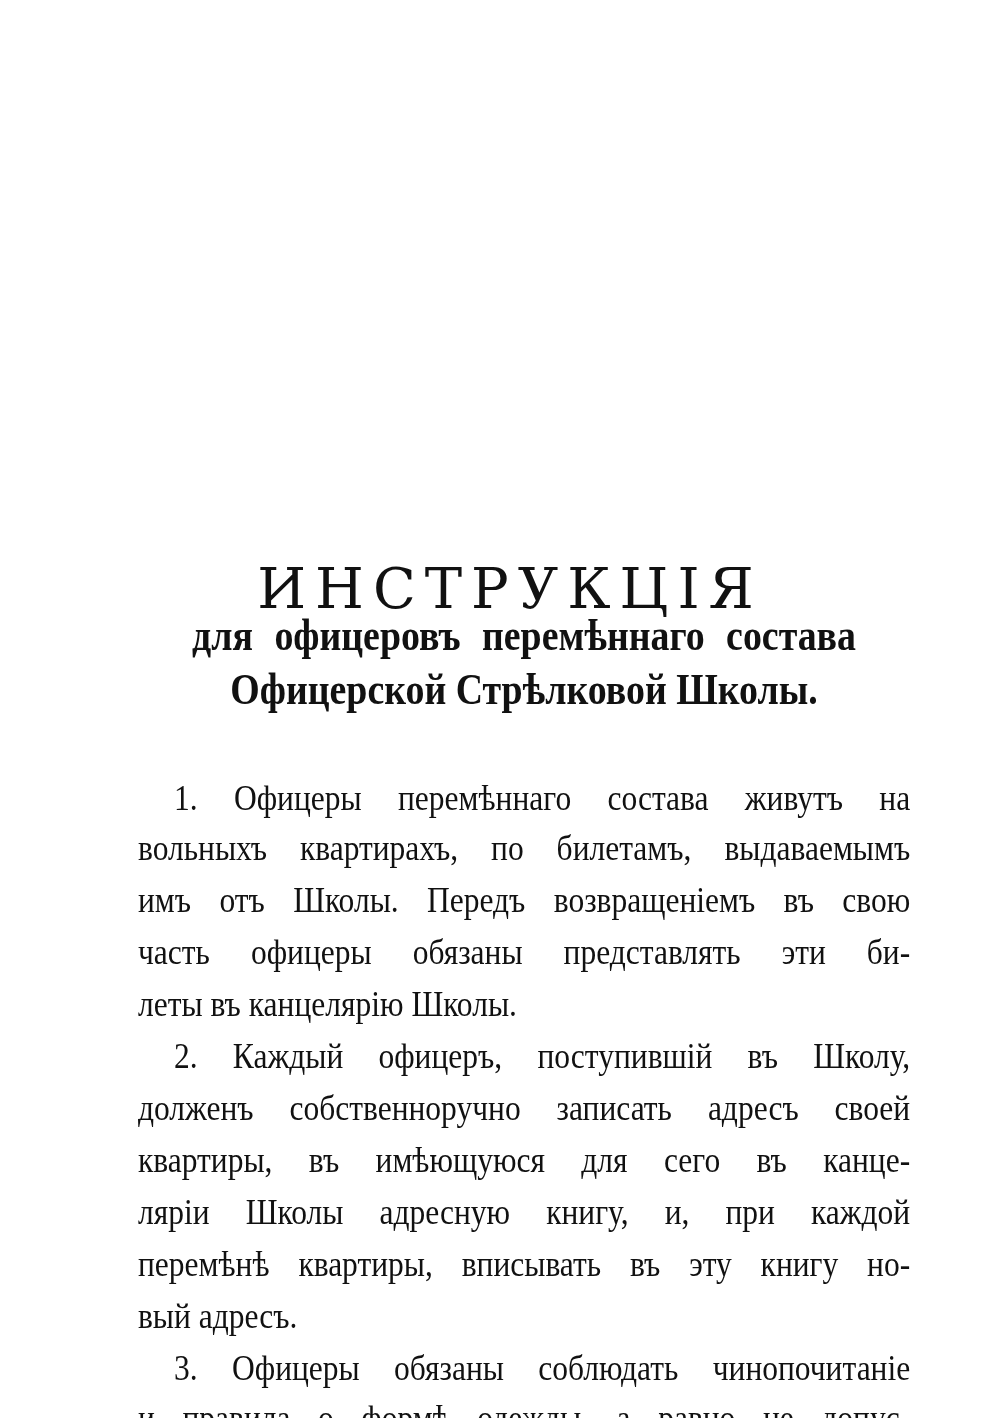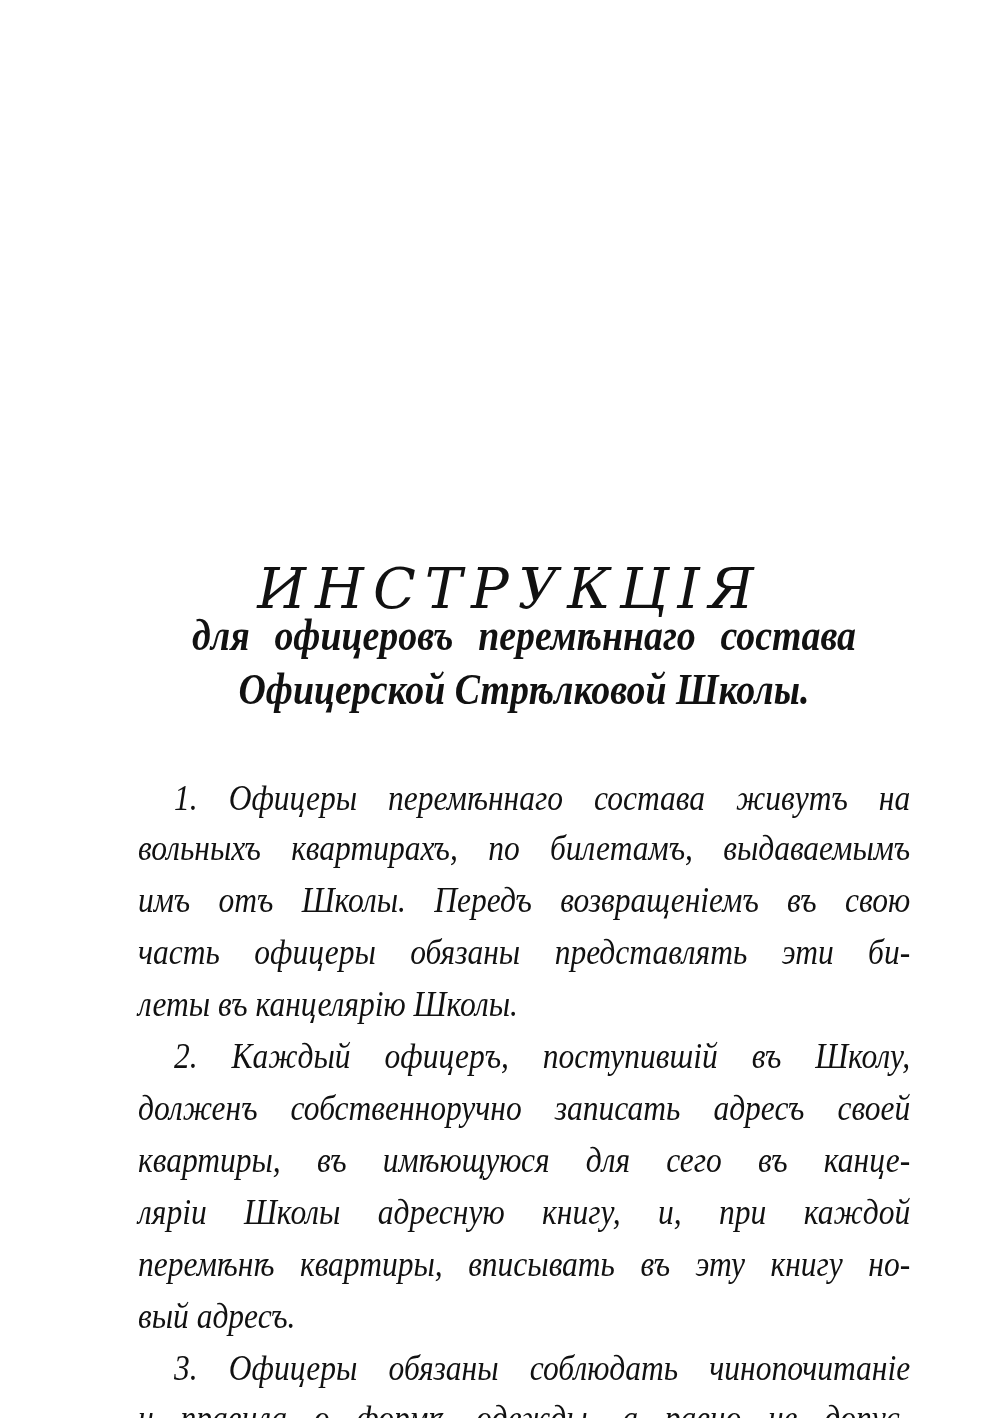--- a/index.html
+++ b/index.html
@@ -14,21 +14,20 @@
       overflow: hidden;
       color: #111111;
       font-family: "Liberation Serif", "DejaVu Serif", serif;
     }
     .page {
       position: absolute;
       left: 0; top: 0;
       width: 1000px;
       height: 1418px;
       background: #ffffff;
-      font-style: italic;
     }
     .title {
       position: absolute;
       top: 516px;
       left: 0;
       width: 1000px;
       text-align: center;
       font-family: "DejaVu Serif", "Liberation Serif", serif;
       font-size: 56px;
       letter-spacing: 9px;

